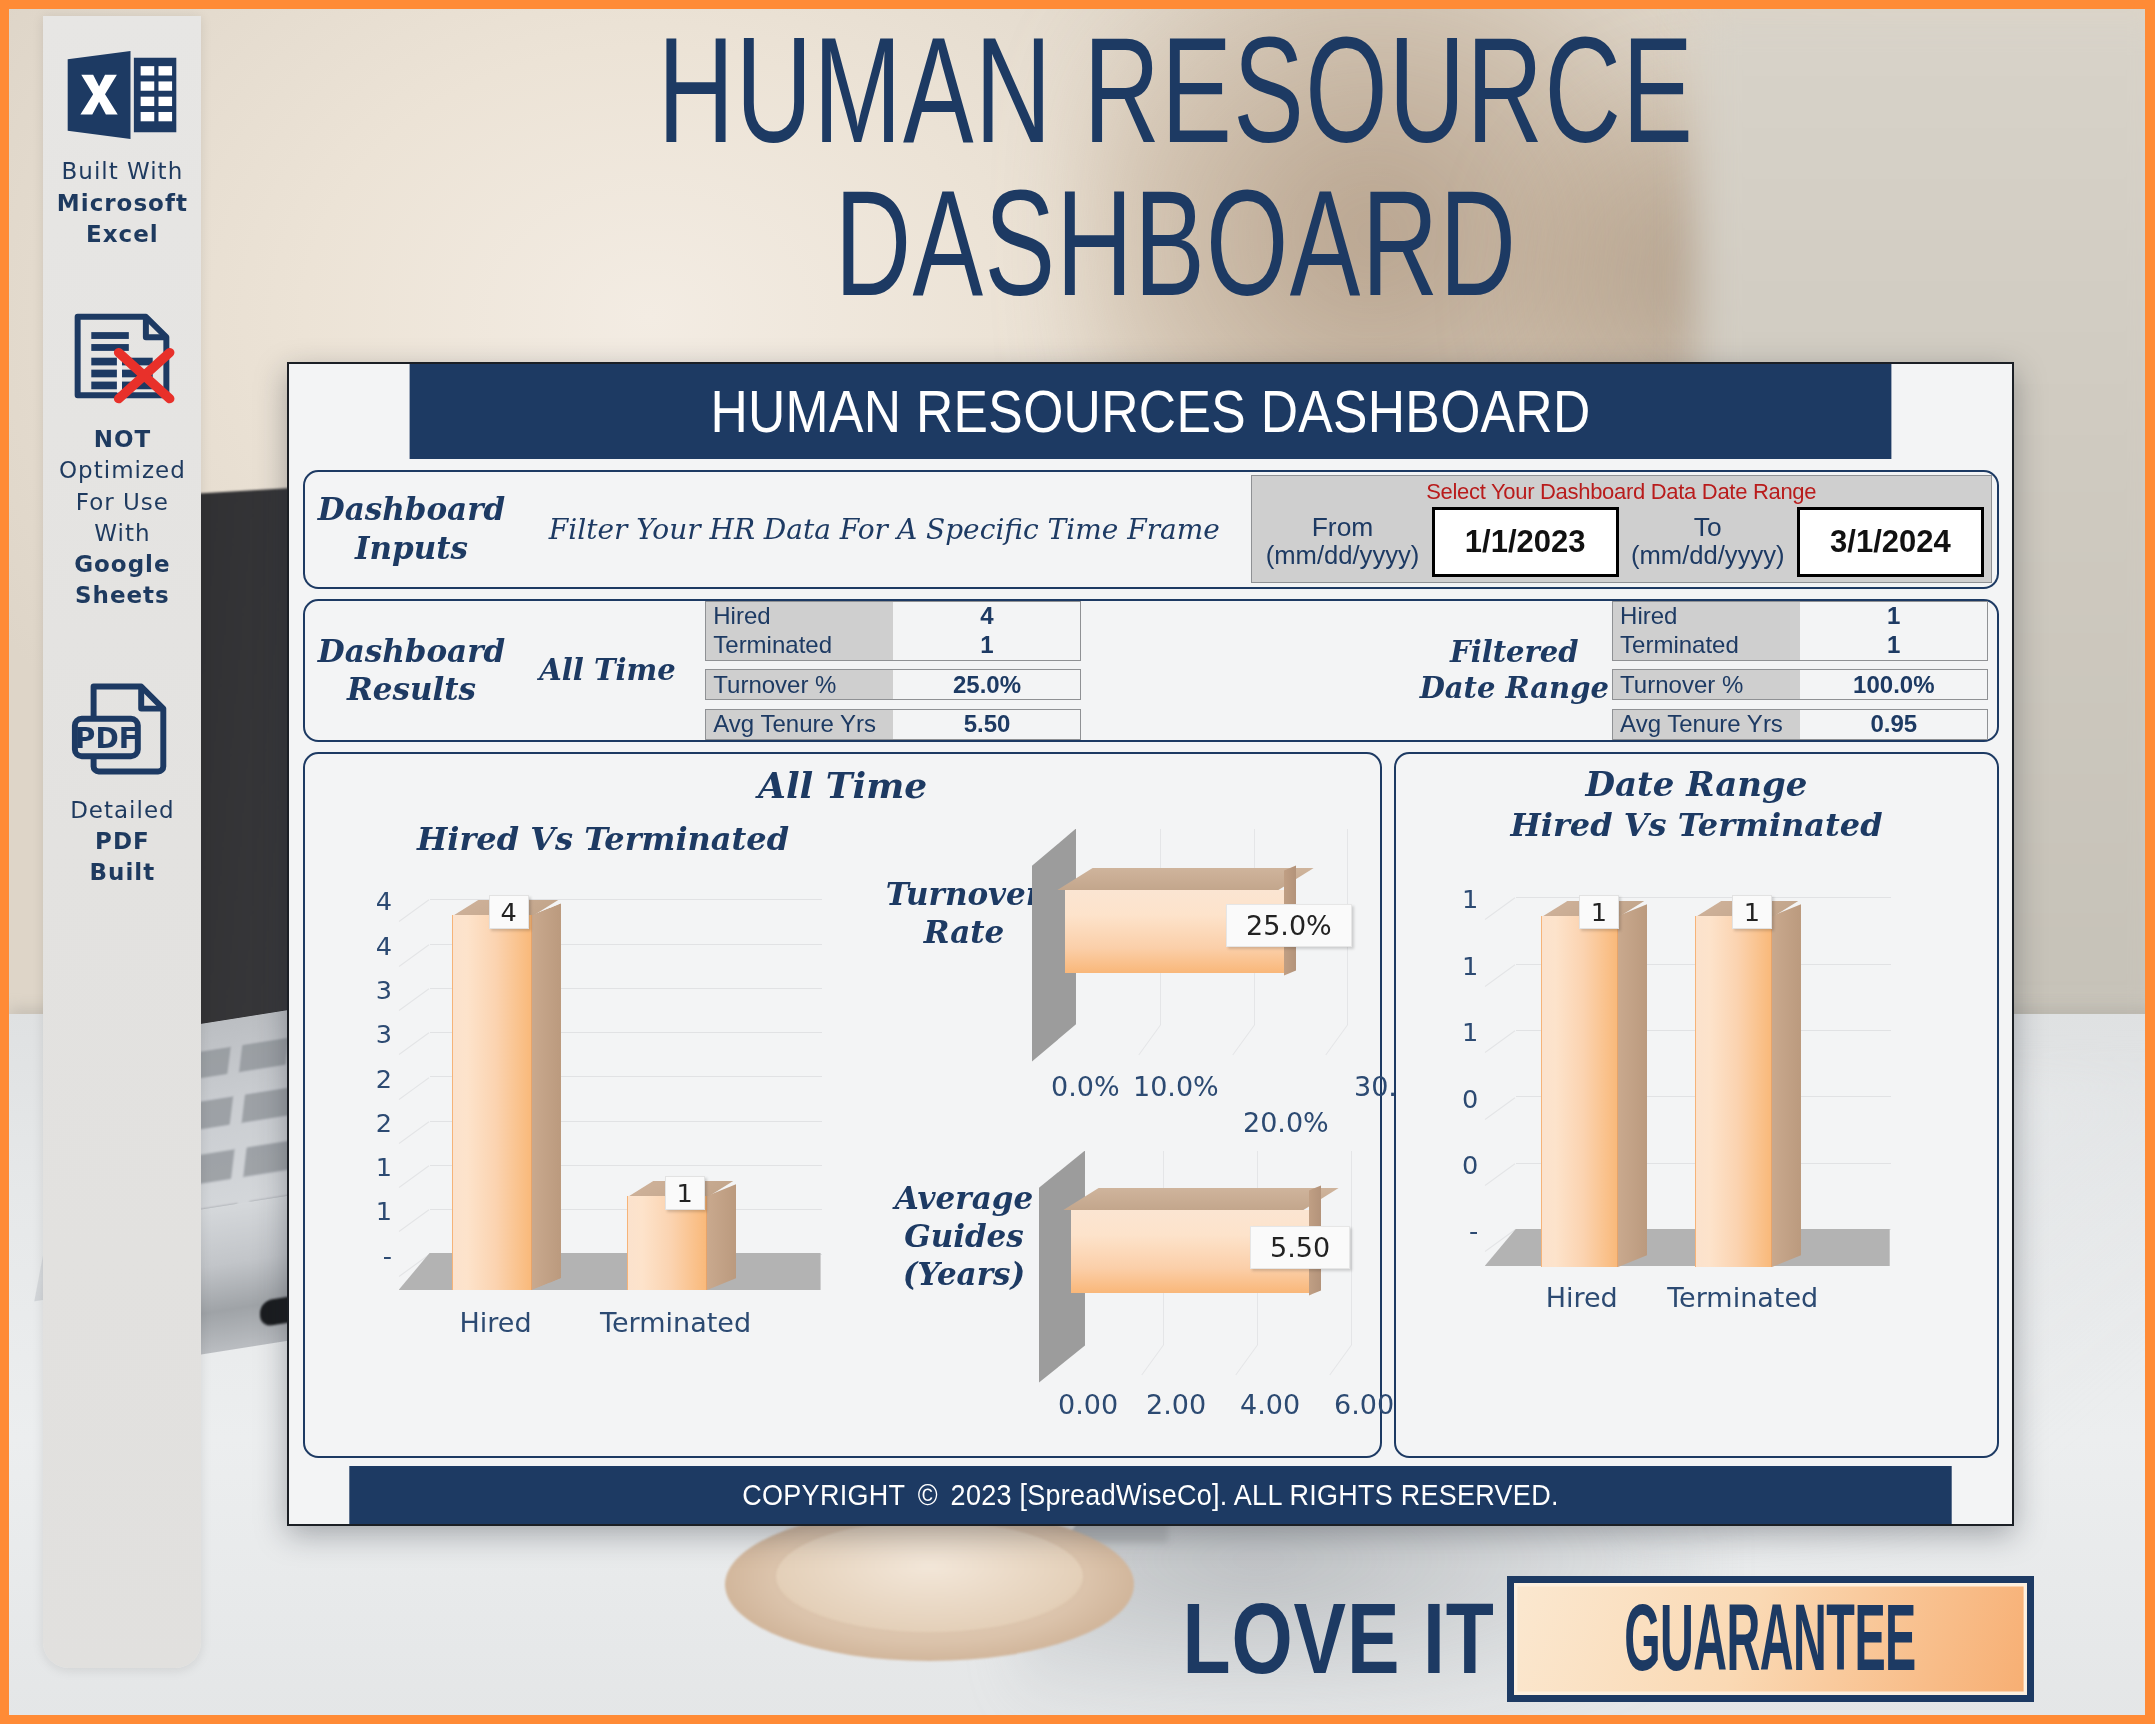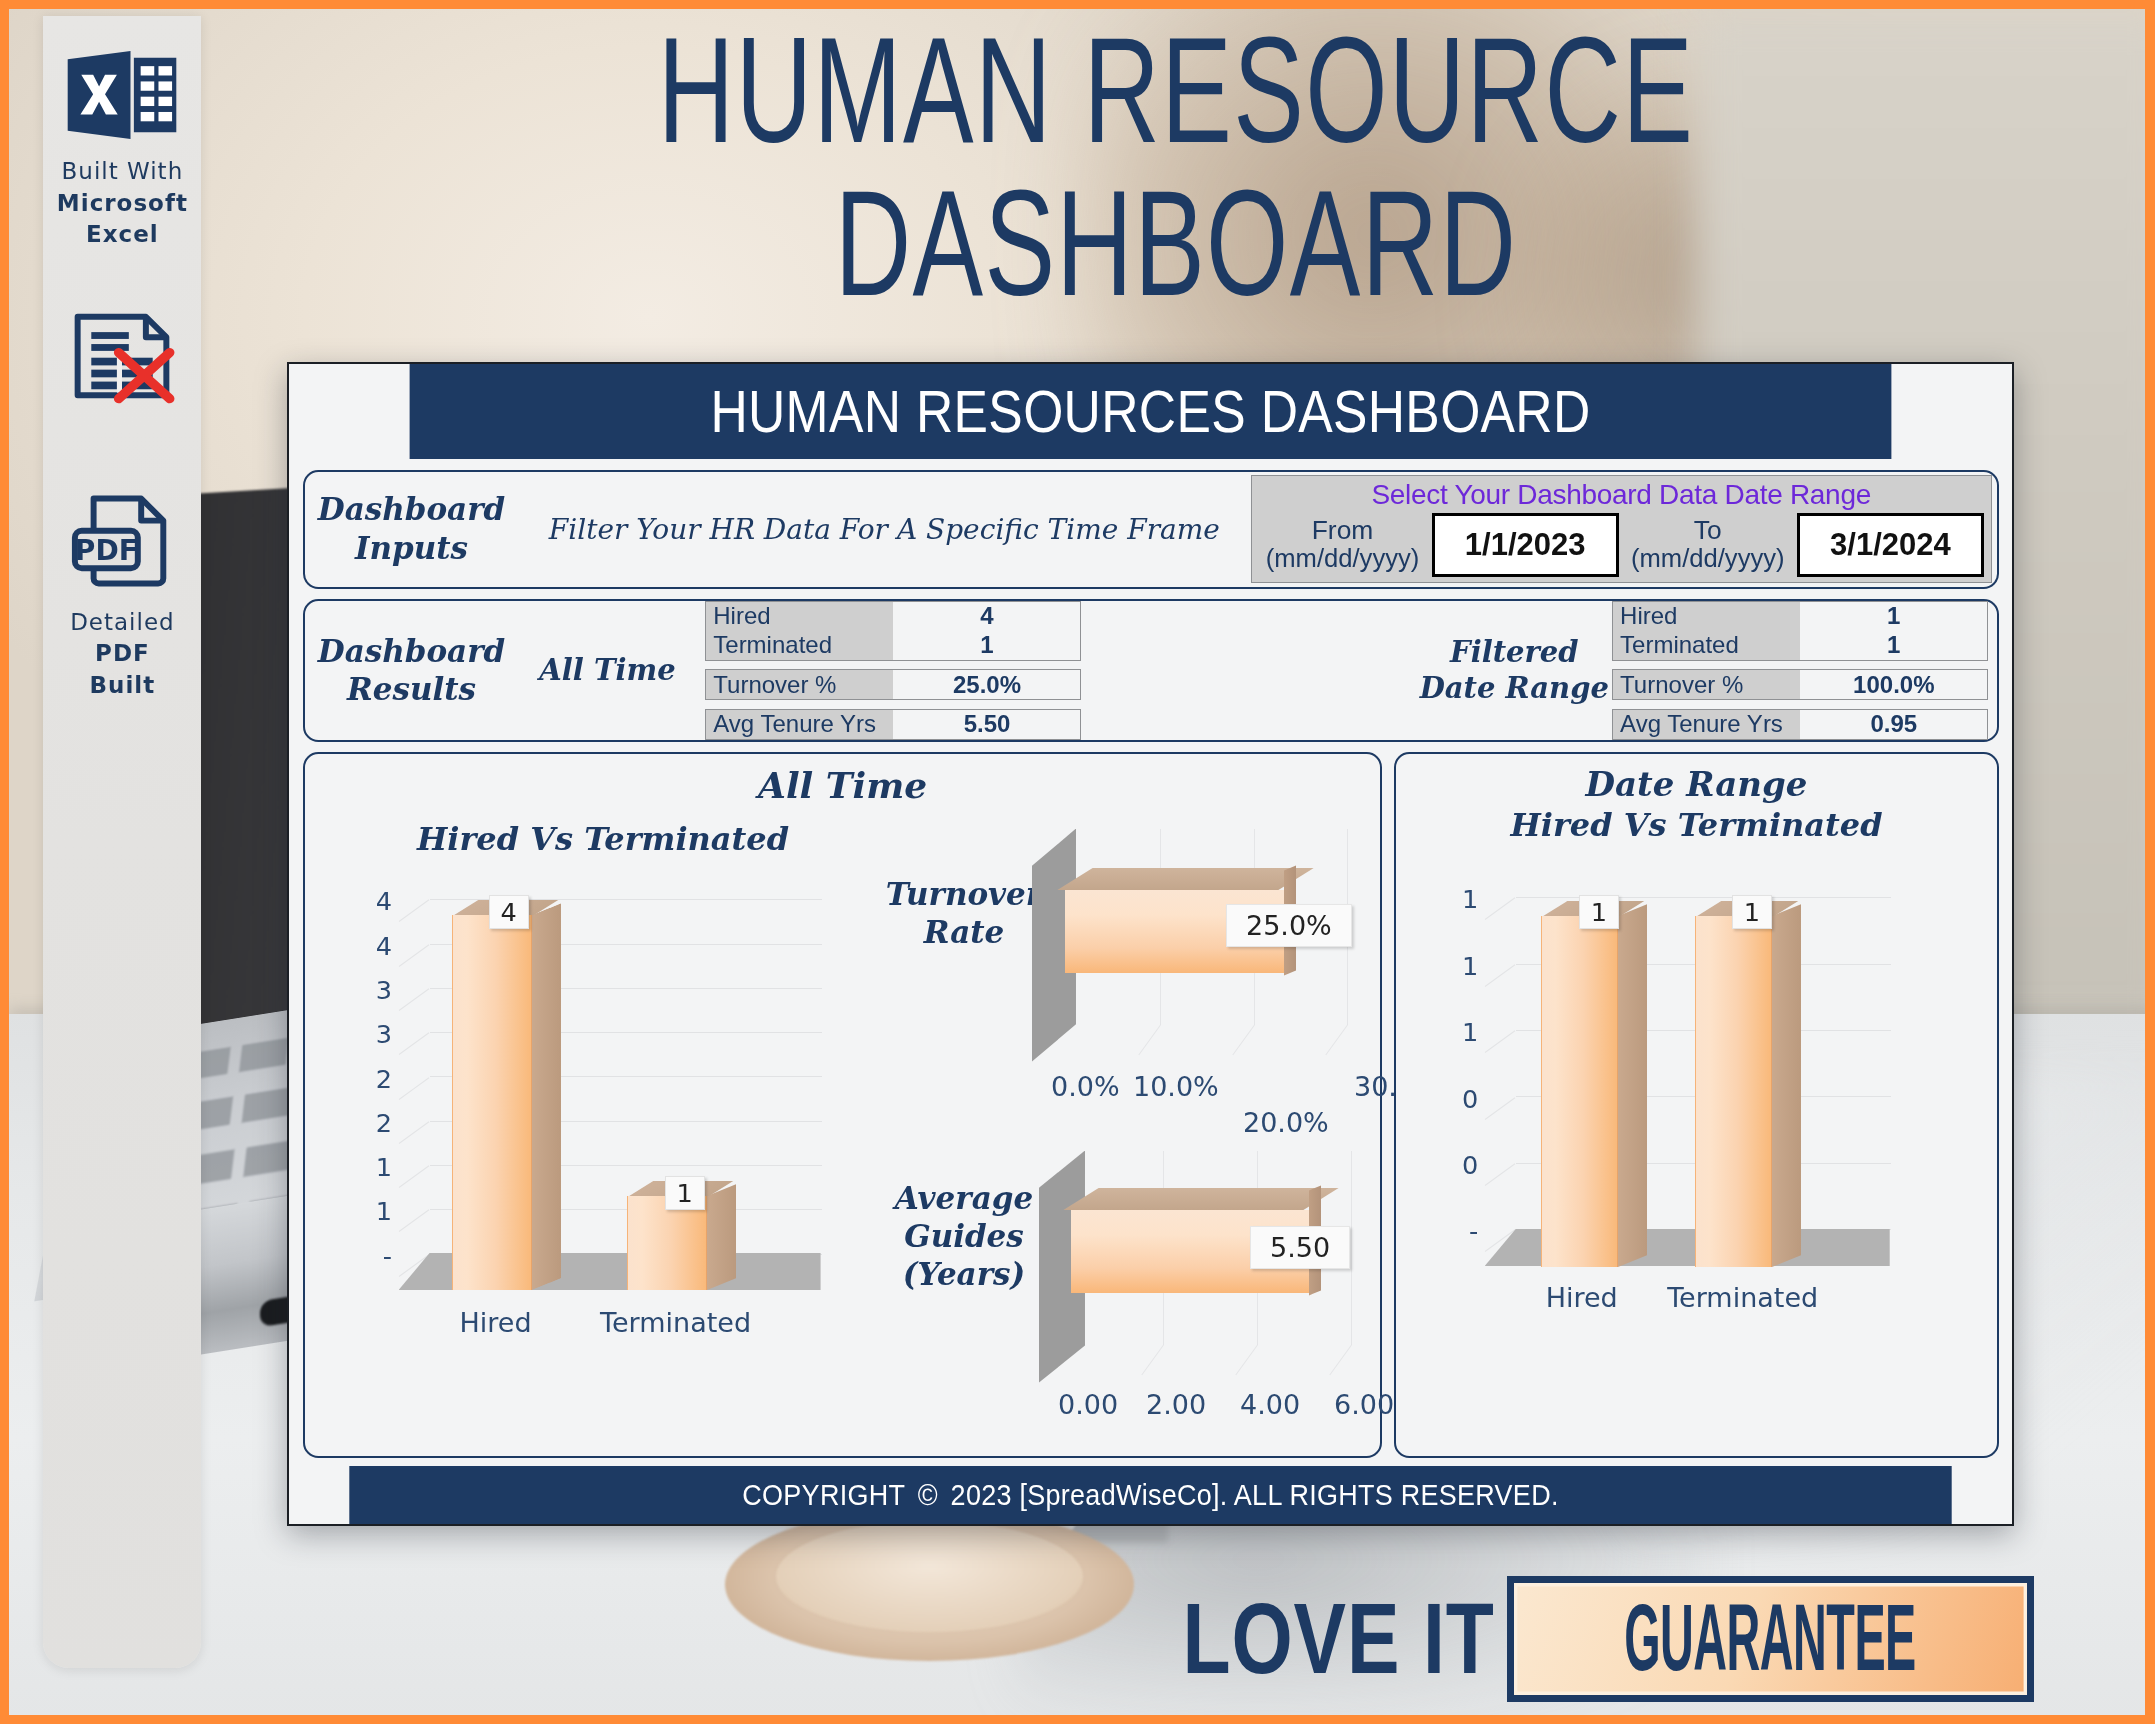--- a/index.html
+++ b/index.html
@@ -190,21 +190,21 @@
     color:#1d3a63; font-size: 28px; font-style: italic;
     font-family: "DejaVu Serif", serif;
   }
   #daterange-box {
     width: 741px; margin: 3.4px 5.1px 3.4px 0;
     background: #cfcfcf;
     border: 1.7px solid #8f9194;
     display:flex; flex-direction:column;
   }
   #daterange-title {
-    text-align:center; color:#6d28d9; font-size: 28px;
+    text-align:center; color:#b91c1c; font-size: 22px;
     padding-top: 3.4px; letter-spacing:-0.3px;
   }
   #daterange-fields { flex:1; display:flex; align-items:stretch; padding: 1.7px 6.8px 5.1px 6.8px; gap: 5.1px; }
   .dr-lbl { flex:1; display:flex; flex-direction:column; align-items:center; justify-content:center; color:#1d3a63; }
   .dr-lbl .t1 { font-size: 26.4px; line-height:1.05; }
   .dr-lbl .t2 { font-size: 25.6px; line-height:1.15; }
   .dr-inp {
     width: 187px; background:#ffffff; border: 3.4px solid #000;
     display:flex; align-items:center; justify-content:center;
     font-size: 31px; font-weight: 700; color:#111;
@@ -444,20 +444,27 @@
             <rect x="32" y="78" width="72" height="9"></rect>
             <rect x="32" y="92" width="72" height="9"></rect>
           </g>
           <rect x="62" y="60" width="6" height="45" fill="#f0efee"></rect>
           <g stroke="#e8302a" stroke-width="11" stroke-linecap="round">
             <line x1="64" y1="58" x2="124" y2="112"></line>
             <line x1="124" y1="58" x2="64" y2="112"></line>
           </g>
         </svg>
       </div>
+      <div class="feat-txt">
+        <b>NOT</b><br>
+        <span>Optimized</span><br>
+        <span>For Use</span><br>
+        <span>With <b>Google</b></span><br>
+        <b>Sheets</b>
+      </div>
     </div>
 
     <div class="feat" id="feat3">
       <div class="feat-ic">
         <svg width="109" height="102" viewBox="0 0 128 120">
           <g fill="none" stroke="#1d3a63" stroke-width="7" stroke-linejoin="round">
             <path d="M30 10 H86 L112 36 V104 A6 6 0 0 1 106 110 H36 A6 6 0 0 1 30 104 Z"></path>
             <path d="M86 10 V36 H112"></path>
             <rect x="8" y="48" width="74" height="44" rx="8" fill="#e3e2e0"></rect>
           </g>

